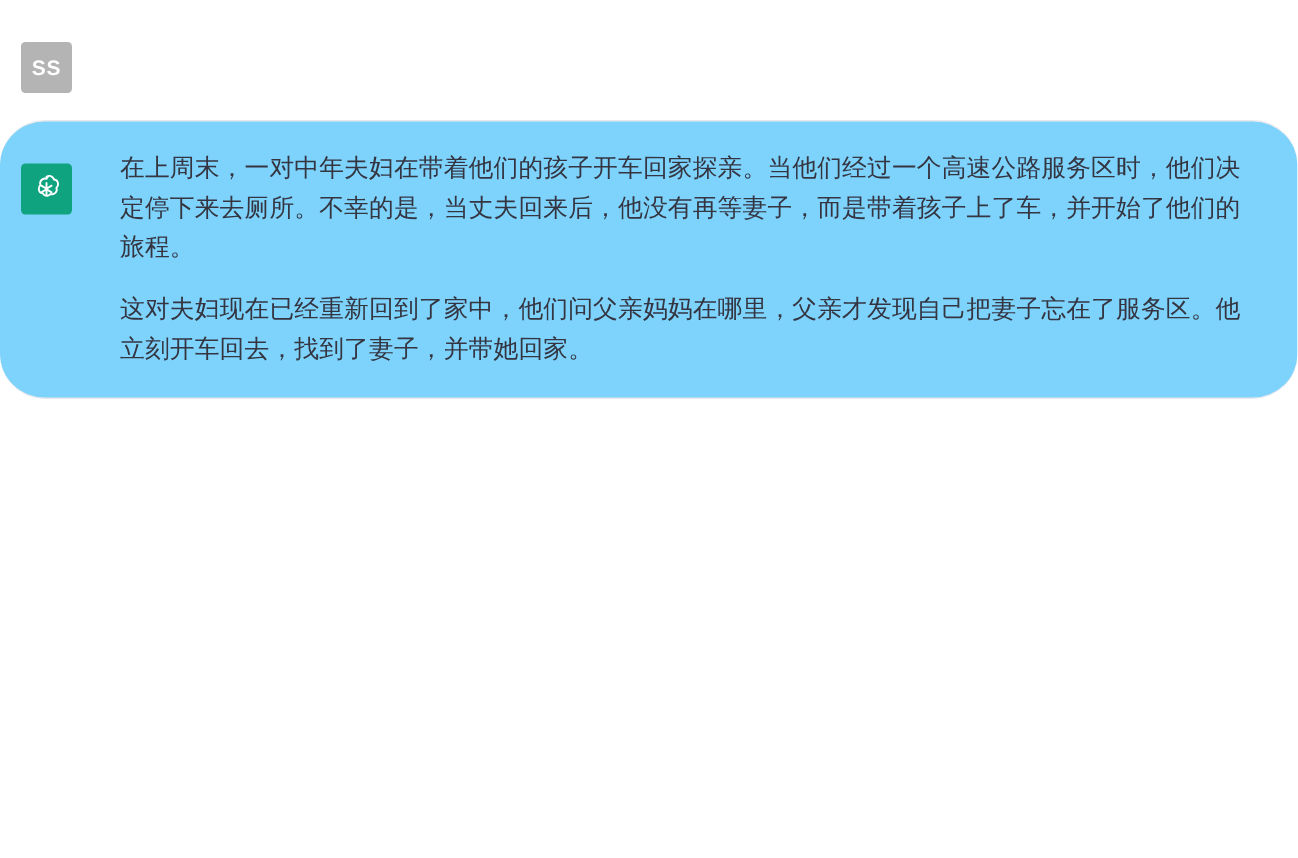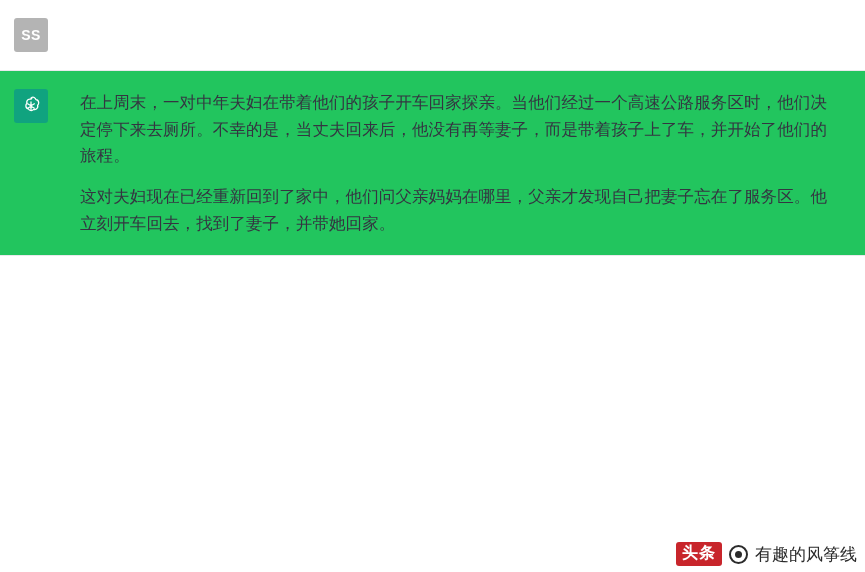--- a/index.html
+++ b/index.html
@@ -19,34 +19,35 @@
 
   .turn {
     display: flex;
     align-items: flex-start;
     padding: 18px 30px 18px 14px;
   }
   .turn-user {
     background: #ffffff;
   }
   .turn-assistant {
-    background: #22c55e;
+    background: #7dd3fc;
     border-top: 1px solid #e9e9ec;
     border-bottom: 1px solid #e9e9ec;
+    border-radius: 30px;
   }
 
   .avatar {
     width: 34px;
     height: 34px;
     flex: 0 0 34px;
     border-radius: 3px;
     display: flex;
     align-items: center;
     justify-content: center;
-    margin-top: 0;
+    margin-top: 10px;
   }
   .avatar-user {
     background: #b4b4b4;
     color: #ffffff;
     font-size: 14px;
     font-weight: 600;
     letter-spacing: 0.5px;
   }
   .avatar-assistant {
     background: #10a37f;
@@ -132,19 +133,14 @@
           <path d="M12 7.6v8.8M8.3 9.6l3.7 2.2 3.7-2.2M8.3 14.4l3.7-2.2 3.7 2.2"></path>
         </svg>
       </span>
     </div>
     <div class="msg">
       <p>在上周末，一对中年夫妇在带着他们的孩子开车回家探亲。当他们经过一个高速公路服务区时，他们决定停下来去厕所。不幸的是，当丈夫回来后，他没有再等妻子，而是带着孩子上了车，并开始了他们的旅程。</p>
       <p>这对夫妇现在已经重新回到了家中，他们问父亲妈妈在哪里，父亲才发现自己把妻子忘在了服务区。他立刻开车回去，找到了妻子，并带她回家。</p>
     </div>
   </div>
 
-  <div class="watermark">
-    <span class="wm-logo">头条</span>
-    <span class="wm-icon"></span>
-    <span class="wm-text">有趣的风筝线</span>
-  </div>
 
 </div>
 
 </body></html>

